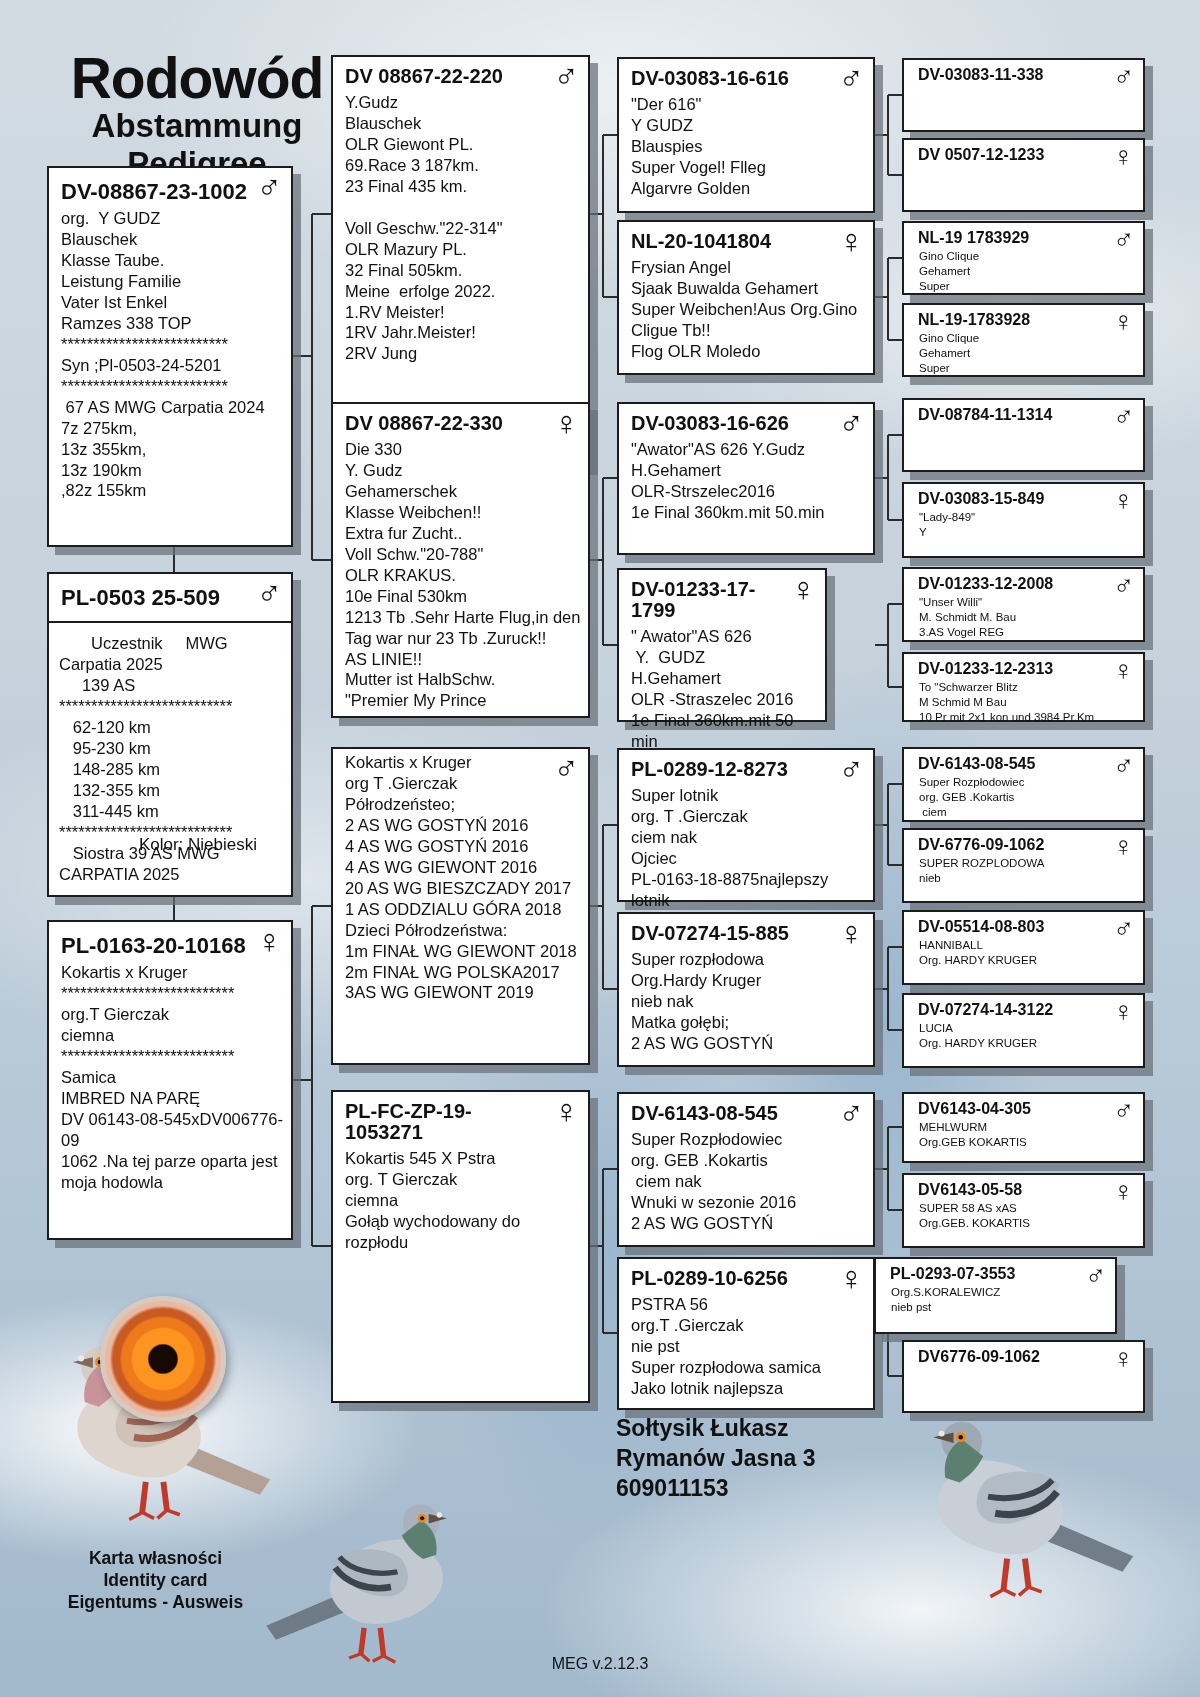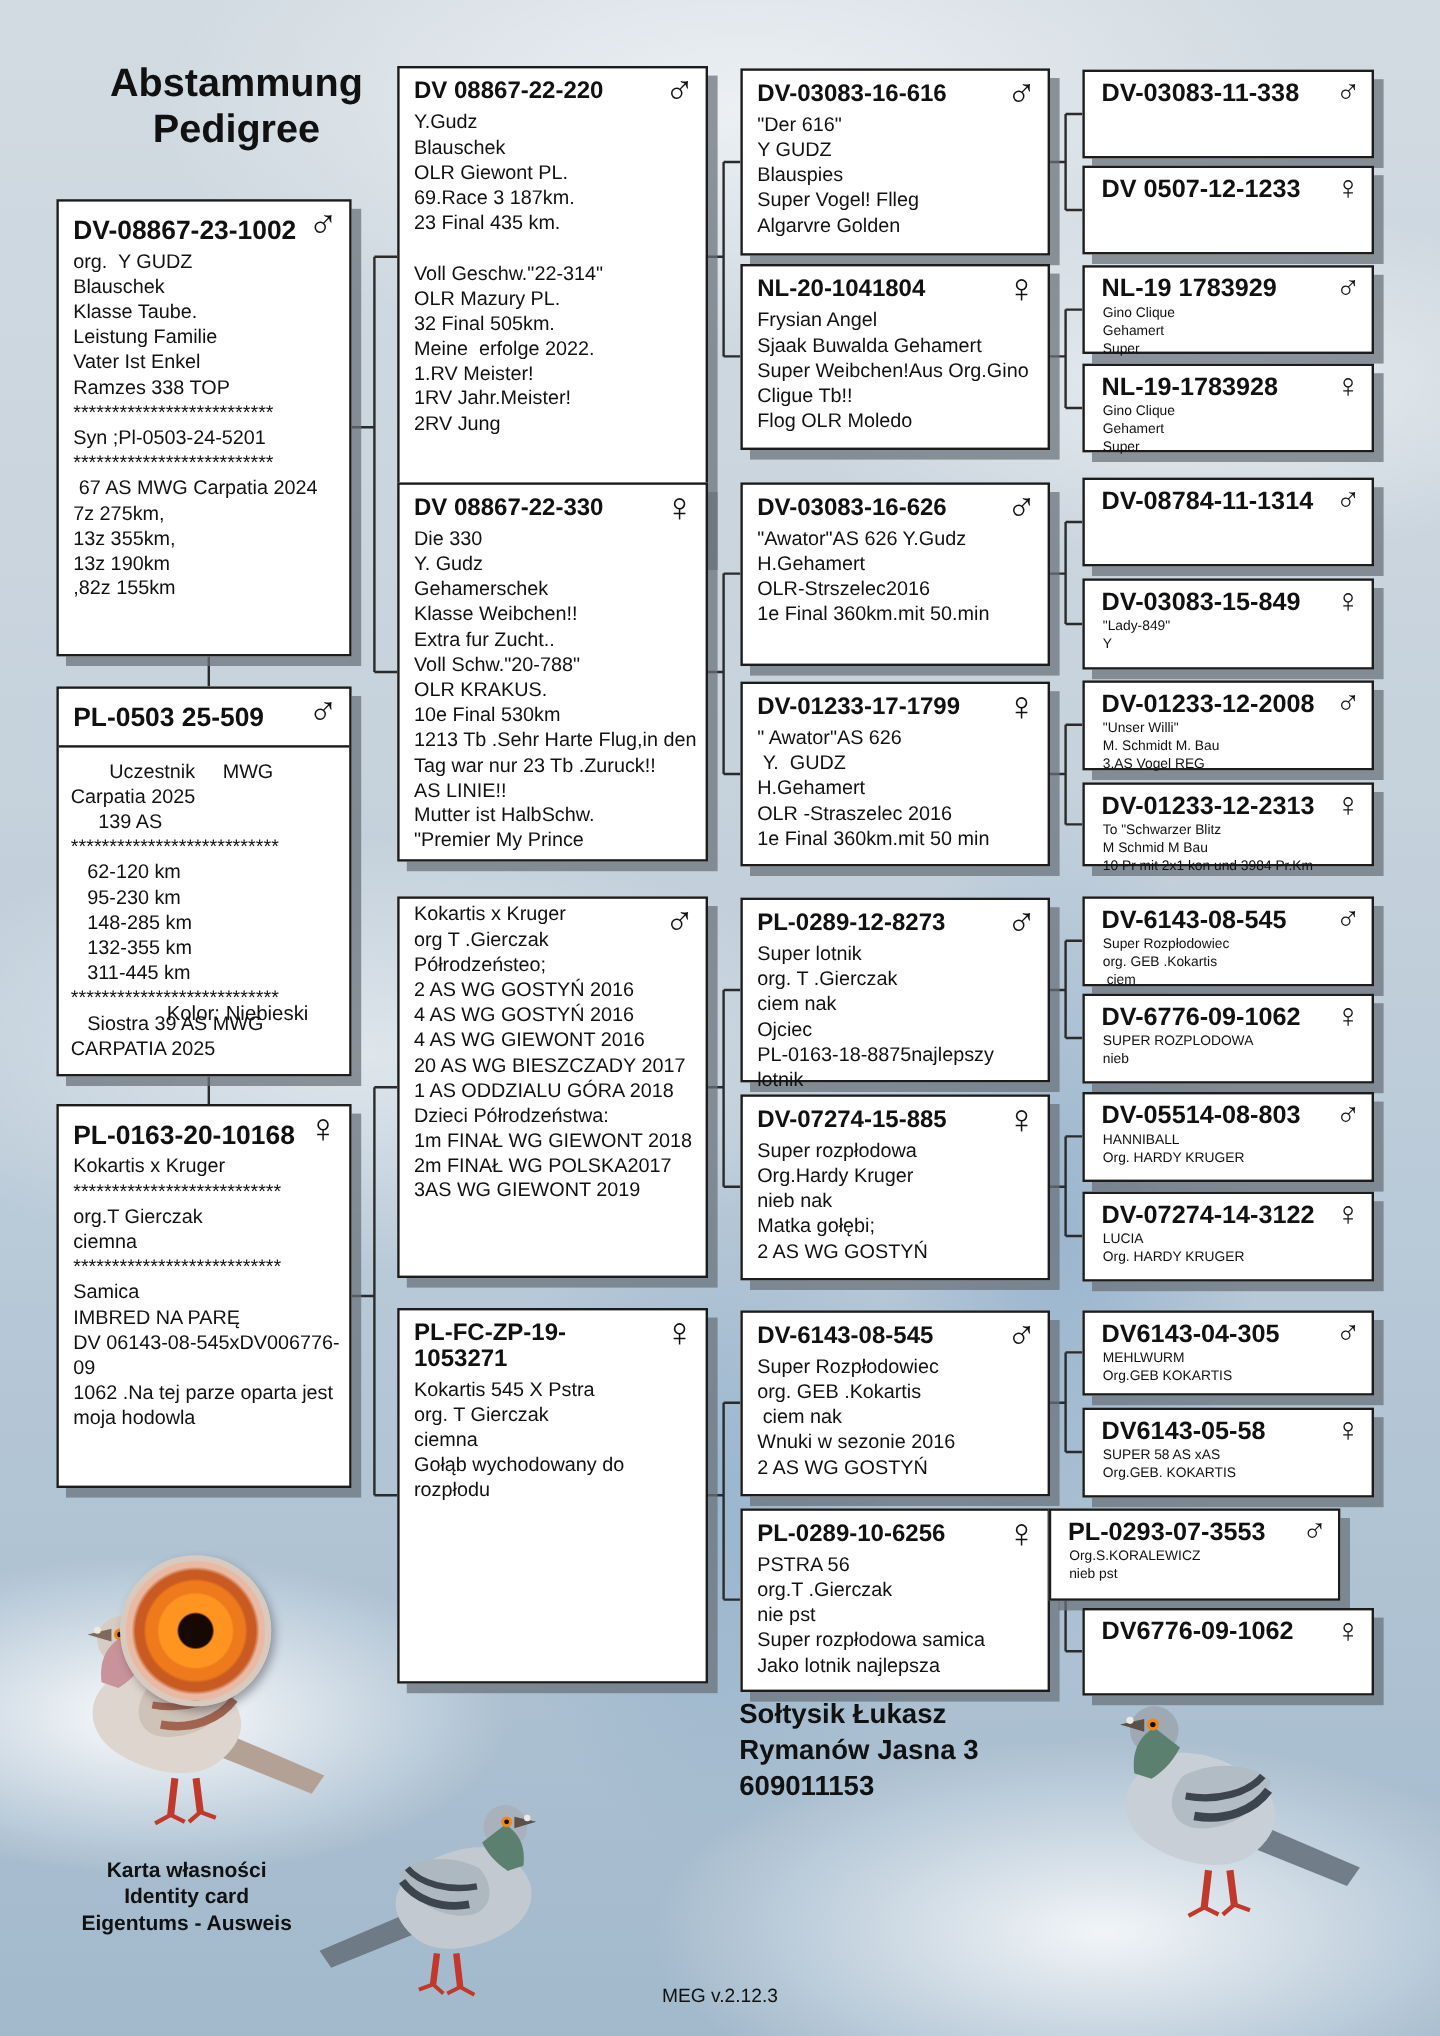--- a/index.html
+++ b/index.html
@@ -19,21 +19,21 @@
   .titleblock .sub{font-size:33px;font-weight:bold;line-height:1.15;}
   .box{position:absolute;background:#fff;border:2px solid #1c1c1c;
        box-shadow:8px 8px 0 rgba(104,112,121,.72);box-sizing:border-box;z-index:2;}
   .ring{display:block;font-weight:bold;font-size:20px;padding:9px 40px 2px 12px;line-height:1.05;}
   .g1 .ring{font-size:22px;padding-top:12px;}
   .sex{position:absolute;top:1px;right:9px;font-size:34px;line-height:1.1;font-weight:normal;}
   .bodytext{font-size:16.5px;line-height:1.27;padding:3px 6px 3px 12px;white-space:pre-wrap;}
   .sep .ring{border-bottom:2px solid #1c1c1c;padding-bottom:12px;}
   .sep .bodytext{padding-top:10px;padding-left:10px;}
   .kolor{position:absolute;bottom:40px;right:34px;font-size:17px;}
-  .g4 .ring{font-size:21px;padding:7px 36px 1px 14px;}
+  .g4 .ring{font-size:16px;padding:7px 36px 1px 14px;}
   .g4 .bodytext{font-size:11.5px;line-height:1.32;padding:1px 6px 1px 15px;}
   .g4 .sex{font-size:28px;top:2px;}
   svg.lines{position:absolute;left:0;top:0;z-index:1;}
   svg.pigeon{position:absolute;z-index:3;}
   svg.pigeon.flip{transform:scaleX(-1);}
   .eyephoto{position:absolute;left:100px;top:1296px;width:116px;height:116px;border-radius:50%;z-index:4;
      border:5px solid #d9cabf;
      background:radial-gradient(circle at 50% 50%, #160902 0 17%, #ff9420 19% 37%, #ef7a1c 39% 50%,
        #c85a22 53% 61%, #e9b9a4 65% 77%, #f2dcd0 82% 100%);
      box-shadow:3px 4px 8px rgba(60,60,70,.45);}
@@ -59,20 +59,21 @@
       M875,297 H888 M888,258 V340 M888,258 H902 M888,340 H902
       M875,478 H888 M888,435 V520 M888,435 H902 M888,520 H902
       M875,645 H888 M888,604 V687 M888,604 H902 M888,687 H902
       M875,825 H888 M888,784 V865 M888,784 H902 M888,865 H902
       M875,989 H888 M888,947 V1030 M888,947 H902 M888,1030 H902
       M875,1169 H888 M888,1127 V1210 M888,1127 H902 M888,1210 H902
       M875,1333 H888 M888,1293 V1376 M888,1293 H902 M888,1376 H902"></path>
   </svg>
 
   <div class="titleblock">
+    <h1>Rodowód</h1>
     <div class="sub">Abstammung</div>
     <div class="sub">Pedigree</div>
   </div>
 
   <div class="box g1" style="left:47px;top:166px;width:246px;height:381px">
     <span class="ring">DV-08867-23-1002</span>
     <span class="sex">♂</span>
     <div class="bodytext">org.  Y GUDZ
 Blauschek
 Klasse Taube.
@@ -197,21 +198,21 @@
 Flog OLR Moledo</div>
   </div>
   <div class="box" style="left:617px;top:402px;width:258px;height:153px">
     <span class="ring">DV-03083-16-626</span>
     <span class="sex">♂</span>
     <div class="bodytext">"Awator"AS 626 Y.Gudz
 H.Gehamert
 OLR-Strszelec2016
 1e Final 360km.mit 50.min</div>
   </div>
-  <div class="box" style="left:617px;top:568px;width:258px;height:154px">
+  <div class="box" style="left:617px;top:568px;width:210px;height:154px">
     <span class="ring">DV-01233-17-1799</span>
     <span class="sex">♀</span>
     <div class="bodytext">" Awator"AS 626
  Y.  GUDZ
 H.Gehamert
 OLR -Straszelec 2016
 1e Final 360km.mit 50 min</div>
   </div>
   <div class="box" style="left:617px;top:748px;width:258px;height:154px">
     <span class="ring">PL-0289-12-8273</span>

